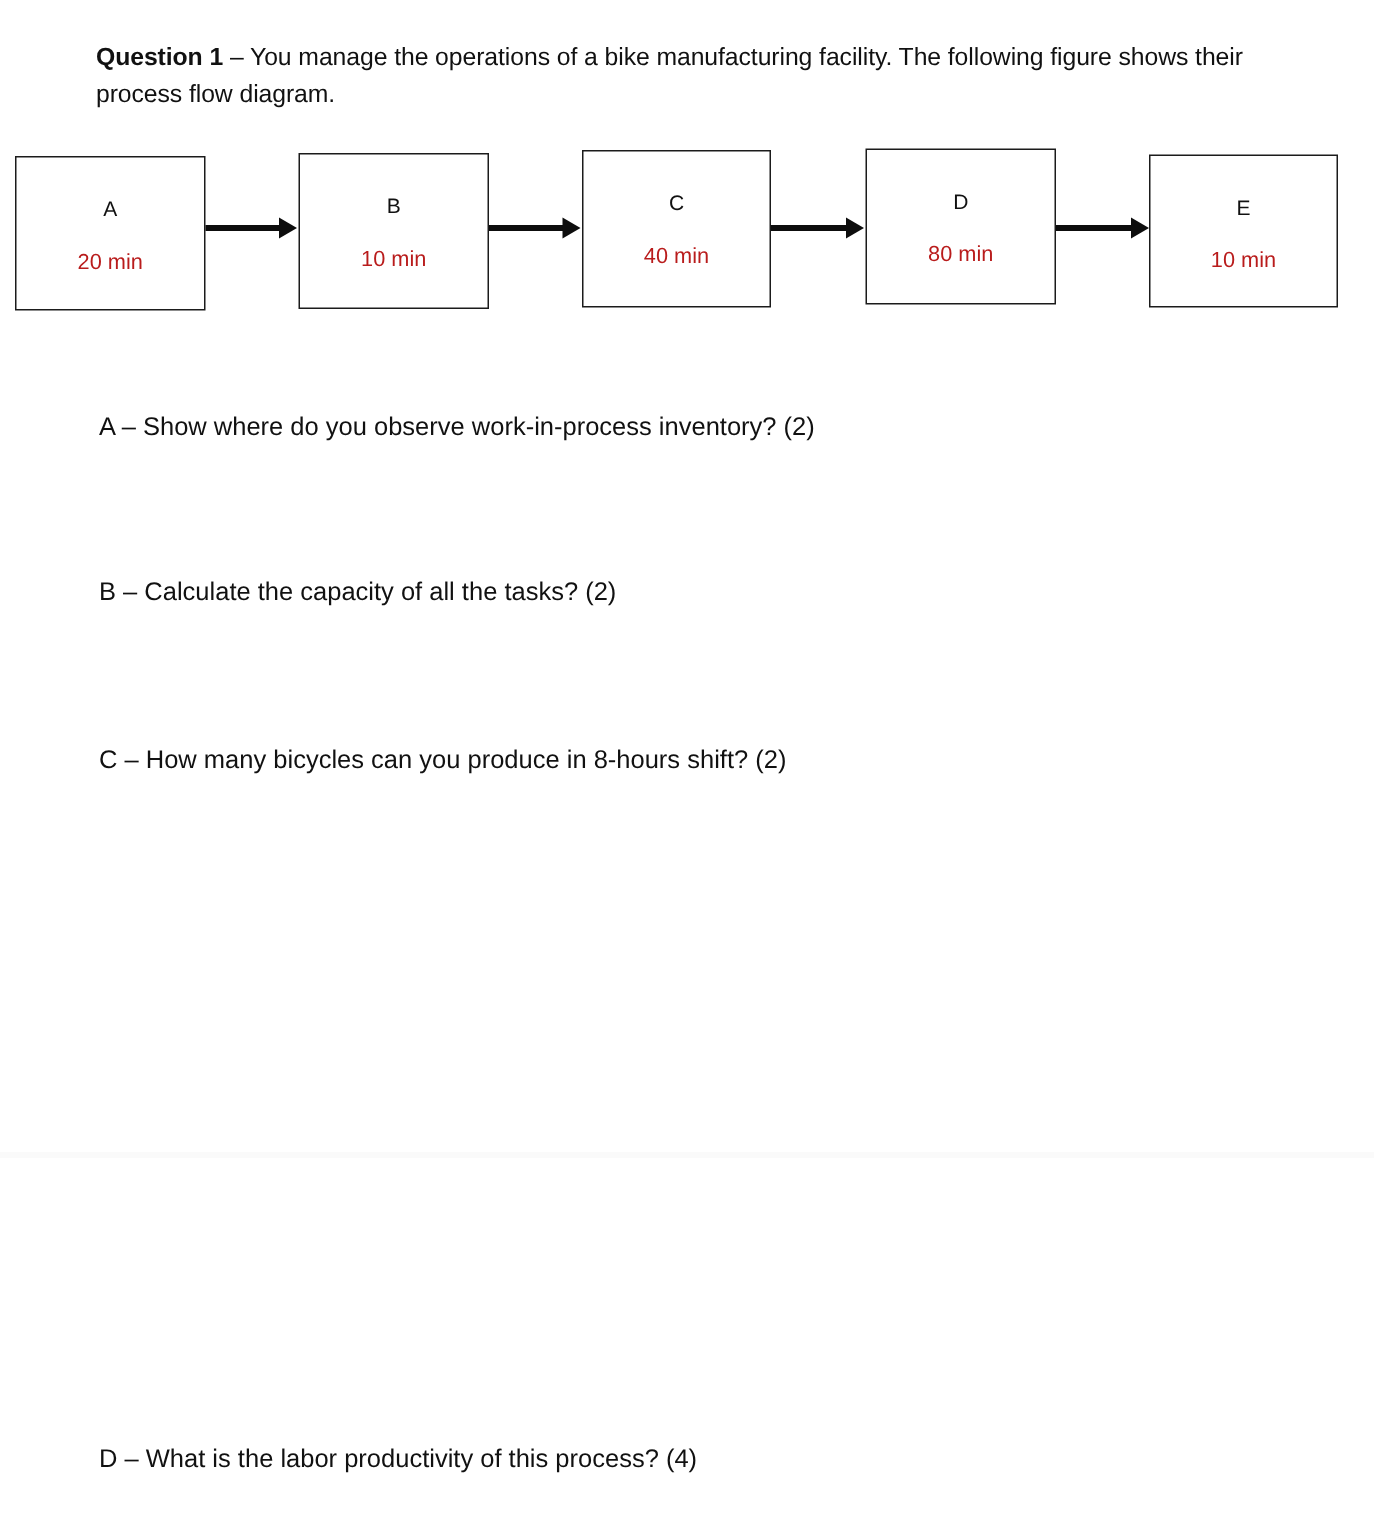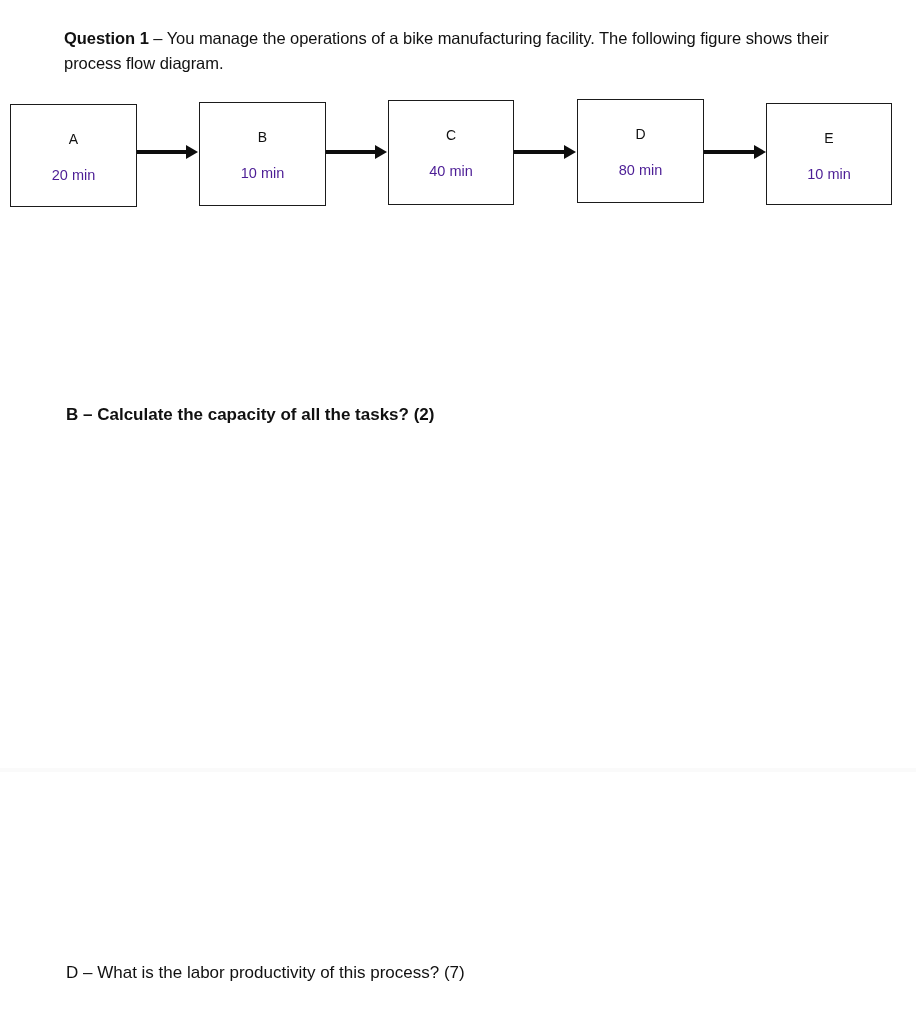--- a/index.html
+++ b/index.html
@@ -64,21 +64,21 @@
     font-size: 14px;
     color: #111111;
   }
   .pbox .pbox-time {
     position: absolute;
     left: 0;
     right: 0;
     top: 62px;
     text-align: center;
     font-size: 14.5px;
-    color: #4c1d95;
+    color: #b91c1c;
   }
 
   .arrow {
     position: absolute;
     height: 4px;
     background: #0d0d0d;
   }
   .arrow::after {
     content: "";
     position: absolute;
@@ -150,21 +150,23 @@
 
     <div class="arrow" style="left:704px; top:150px; width:51px;"></div>
 
     <div class="pbox" style="left:766px; top:103px; width:126px; height:102px;">
       <div class="pbox-name">E</div>
       <div class="pbox-time">10 min</div>
     </div>
 
   </div>
 
+  <div class="subq" style="top:274px;">A – Show where do you observe work-in-process inventory? (2)</div>
 
-  <div class="subq" style="top:404px;font-weight:bold;">B – Calculate the capacity of all the tasks? (2)</div>
+  <div class="subq" style="top:384px;">B – Calculate the capacity of all the tasks? (2)</div>
 
+  <div class="subq" style="top:496px;">C – How many bicycles can you produce in 8-hours shift? (2)</div>
 
-  <div class="subq" style="top:962px;">D – What is the labor productivity of this process? (7)</div>
+  <div class="subq" style="top:962px;">D – What is the labor productivity of this process? (4)</div>
 
   <div class="bottom-band"></div>
 
 </div>
 
 </body></html>

